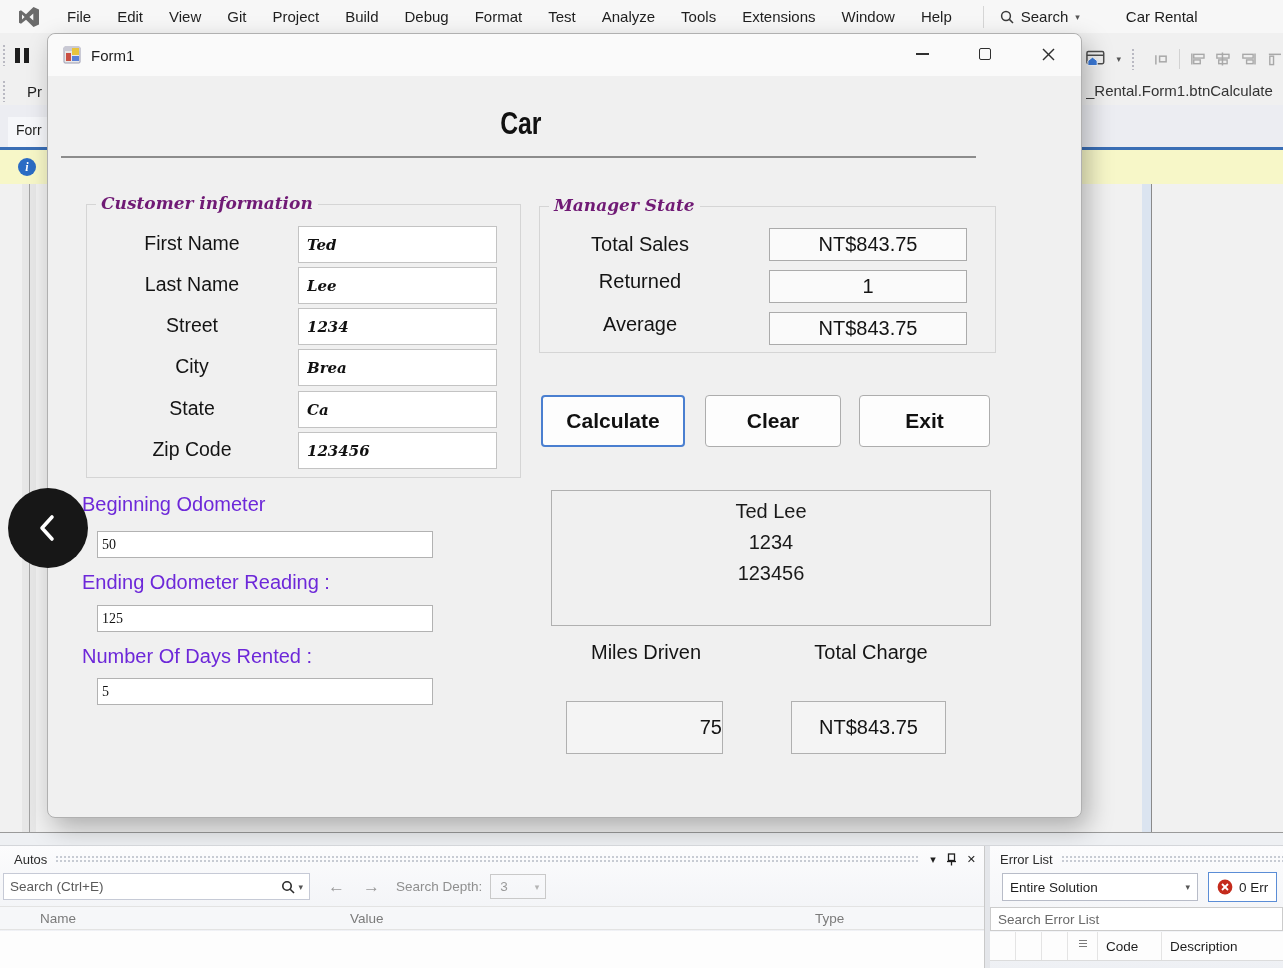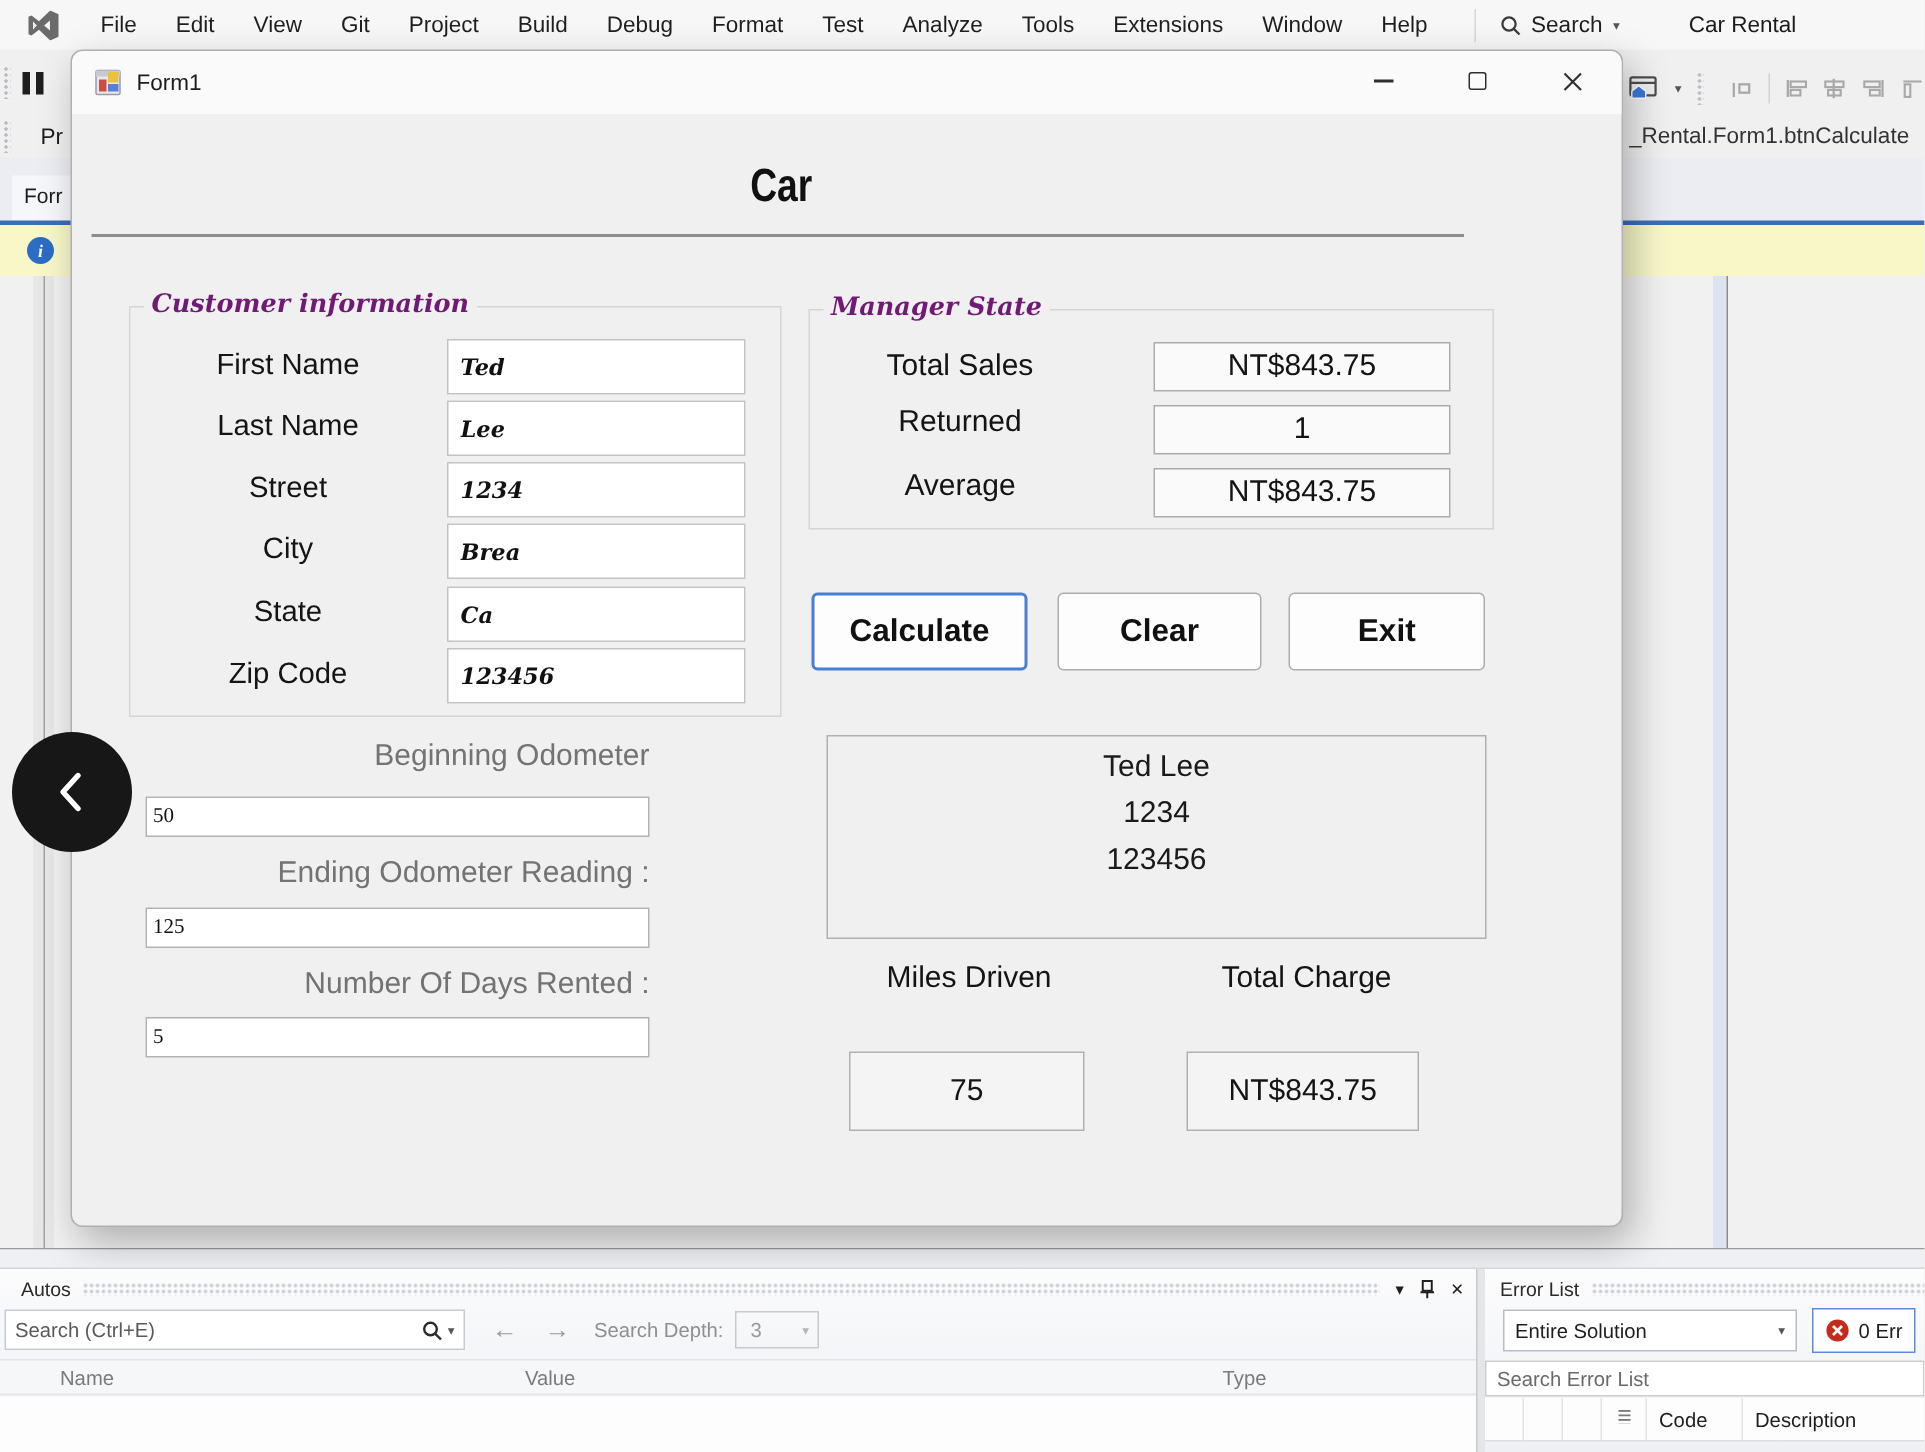--- a/index.html
+++ b/index.html
@@ -73,32 +73,32 @@
   .mgr-label { position:absolute; left:0; width:200px; text-align:center; font-size:20px; color:#141414; }
   .mgr-value { position:absolute; left:229px; width:198px; height:33px; background:#fafafa; border:1px solid #ababab;
     font-size:20px; color:#141414; text-align:center; line-height:31px; }
 
   .form-btn { position:absolute; top:361px; height:52px; background:#fdfdfd; border:1px solid #adadad; border-radius:4px;
     font-family:"Liberation Sans", sans-serif; font-size:21px; font-weight:bold; color:#111; cursor:default; }
   #btn-calculate { left:493px; width:144px; border:2px solid #4a7fd0; }
   #btn-clear { left:657px; width:136px; }
   #btn-exit { left:811px; width:131px; }
 
-  .odo-label { position:absolute; left:49px; width:336px; text-align:right; font-size:20px; color:#737373; }
+  .odo-label { position:absolute; left:34px; width:336px; text-align:left; font-size:20px; color:#6d28d9; }
   .odo-input { position:absolute; left:49px; width:336px; height:27px; background:#fff; border:1px solid #b2b2b2;
     font-family:"Liberation Serif", serif; font-size:14px; color:#111; padding:0 4px; outline:none; }
 
   #summary-box { left:503px; top:456px; width:440px; height:136px; border:1px solid #b0b0b0; text-align:center; padding-top:5px; }
   #summary-box div { font-size:20px; color:#1a1a1a; line-height:31px; }
 
   .result-label { position:absolute; top:607px; text-align:center; font-size:20px; color:#141414; }
   #lbl-miles { left:503px; width:190px; } #lbl-charge { left:728px; width:190px; }
   .result-box { position:absolute; top:667px; height:53px; border:1px solid #b0b0b0; background:#f4f4f4;
     text-align:center; font-size:20px; color:#141414; line-height:51px; }
-  #box-miles { left:518px; width:157px; } #box-charge { left:743px; width:155px; }
+  #box-miles { left:518px; width:157px;text-align:right; } #box-charge { left:743px; width:155px; }
 
   
   #back-bubble { left:8px; top:488px; width:80px; height:80px; border-radius:50%; background:#171717;
     display:flex; align-items:center; justify-content:center; z-index:50; cursor:pointer; }
 
   
   #bottom-area { left:0; top:845px; width:1283px; height:123px; background:#eef0f3; border-top:1px solid #d4d6da; }
   .panel-title-row { position:absolute; top:2px; height:22px; display:flex; align-items:center; }
   .panel-title { font-size:13px; color:#2b2b2b; margin-right:8px; }
   .dots { height:9px; background-image:radial-gradient(#c7cbd3 1px, transparent 1.2px); background-size:4px 4px; }

